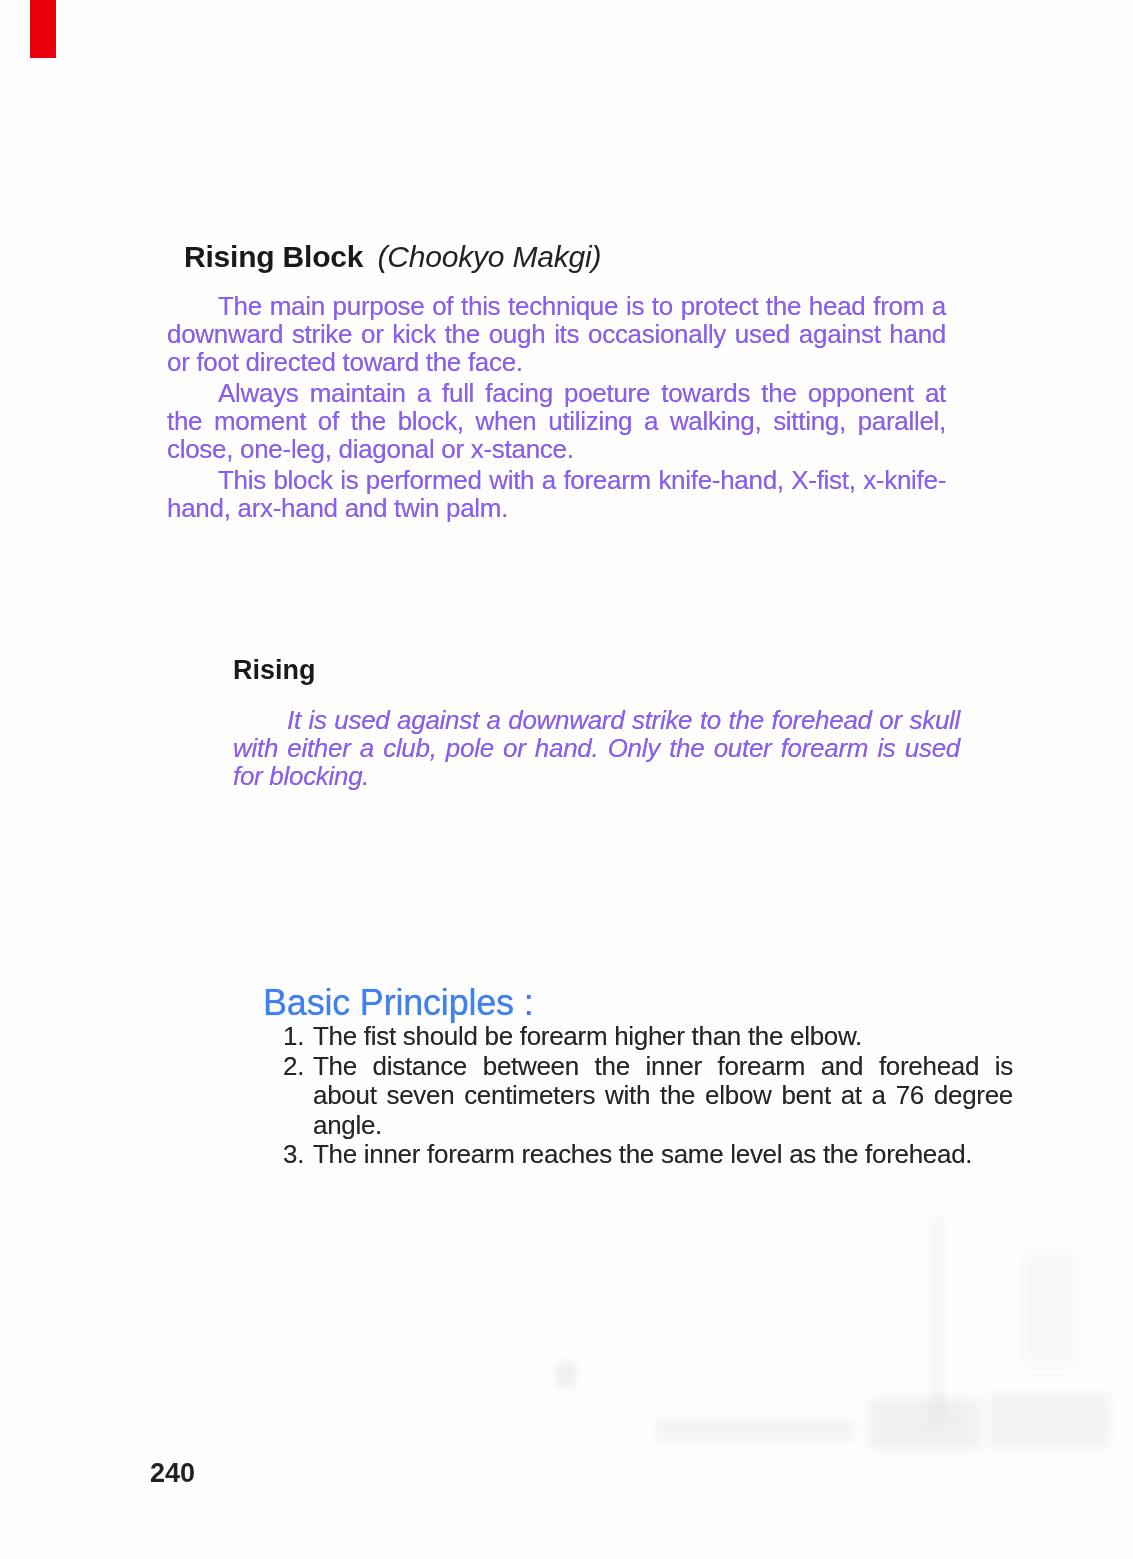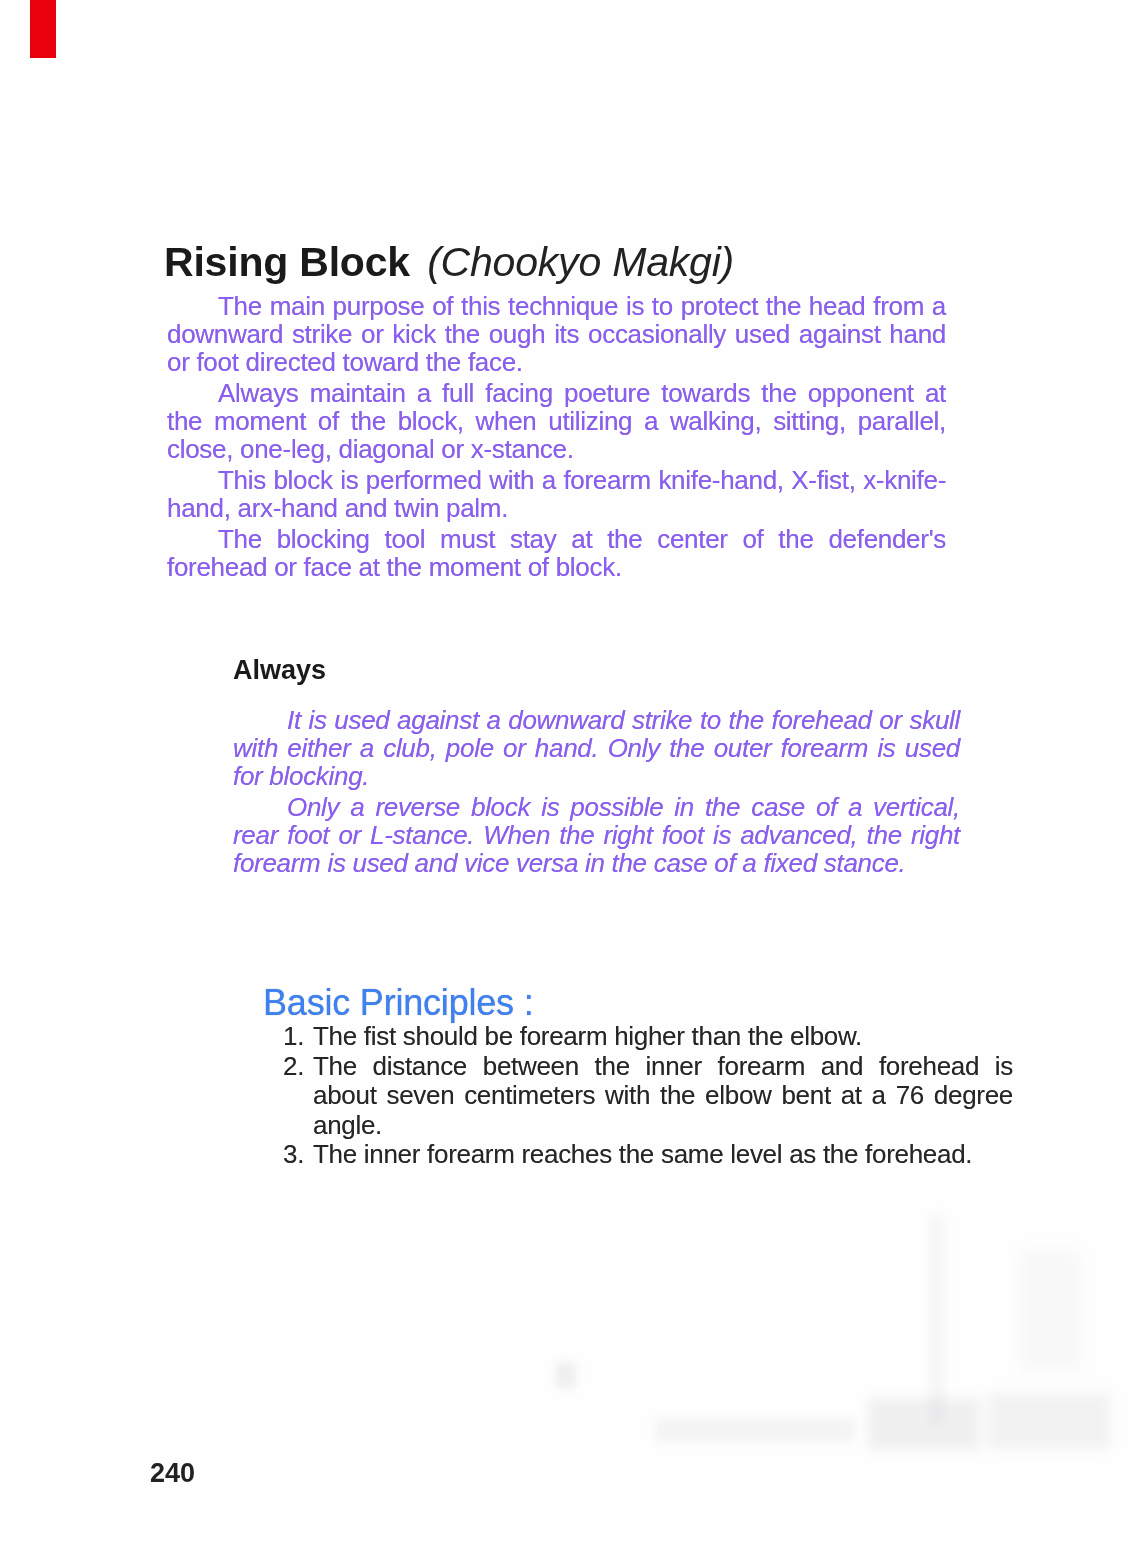--- a/index.html
+++ b/index.html
@@ -14,23 +14,23 @@
   }
   
   .red-mark {
     position: absolute;
     left: 30px; top: 0;
     width: 26px; height: 58px;
     background: #e8000d;
   }
   .s1-heading {
     position: absolute;
-    left: 164px; top: 242px;
+    left: 184px; top: 242px;
     margin: 0;
-    font-size: 41px;
+    font-size: 30px;
     line-height: 1;
     font-weight: 700;
     color: #1a1a1a;
     letter-spacing: -0.2px;
     white-space: nowrap;
   }
   .s1-heading .hi {
     font-weight: 400;
     font-style: italic;
     margin-left: 6px;
@@ -109,28 +109,26 @@
 <div class="page">
 
   <div class="red-mark"></div>
 
   <h1 class="s1-heading"><span class="hb">Rising Block</span> <span class="hi">(Chookyo Makgi)</span></h1>
 
   <div class="bodyblock s1-body">
     <p>The main purpose of this technique is to protect the head from a downward strike or kick the ough its occasionally used against hand or foot directed toward the face.</p>
     <p>Always maintain a full facing poeture towards the opponent at the moment of the block, when utilizing a walking, sitting, parallel, close, one-leg, diagonal or x-stance.</p>
     <p>This block is performed with a forearm knife-hand, X-fist, x-knife-hand, arx-hand and twin palm.</p>
-    <p>The blocking tool must stay at the center of the defender's forehead or face at the moment of block.</p>
   </div>
 
-  <h2 class="s2-heading">Always</h2>
+  <h2 class="s2-heading">Rising</h2>
 
   <div class="bodyblock s2-body">
     <p>It is used against a downward strike to the forehead or skull with either a club, pole or hand. Only the outer forearm is used for blocking.</p>
-    <p>Only a reverse block is possible in the case of a vertical, rear foot or L-stance. When the right foot is advanced, the right forearm is used and vice versa in the case of a fixed stance.</p>
   </div>
 
   <h3 class="s3-heading">Basic Principles :</h3>
 
   <ol class="principles">
     <li><span class="num">1.</span><span>The fist should be forearm higher than the elbow.</span></li>
     <li><span class="num">2.</span><span>The distance between the inner forearm and forehead is about seven centimeters with the elbow bent at a 76 degree angle.</span></li>
     <li><span class="num">3.</span><span>The inner forearm reaches the same level as the forehead.</span></li>
   </ol>
 

